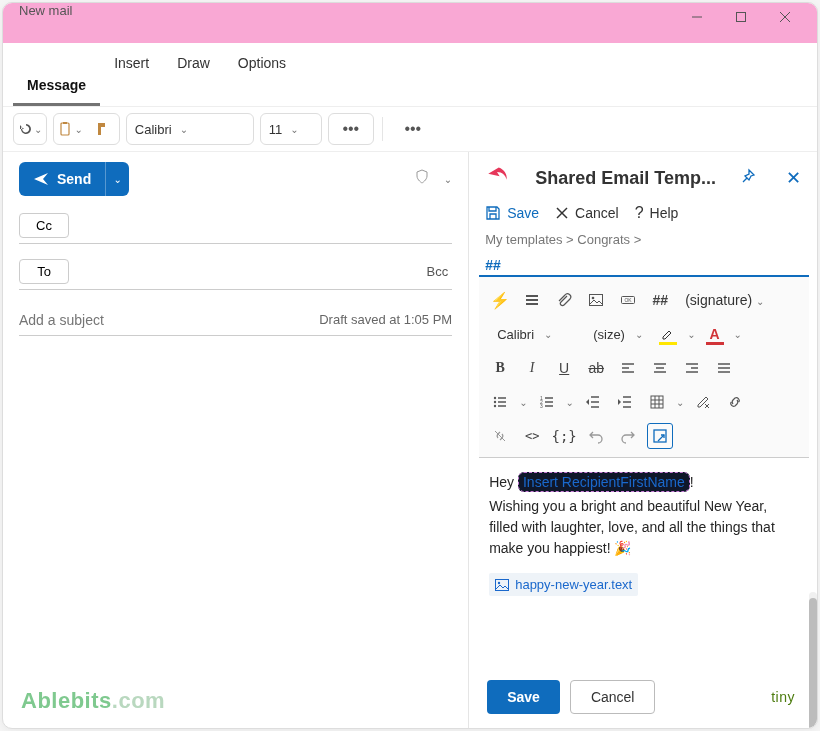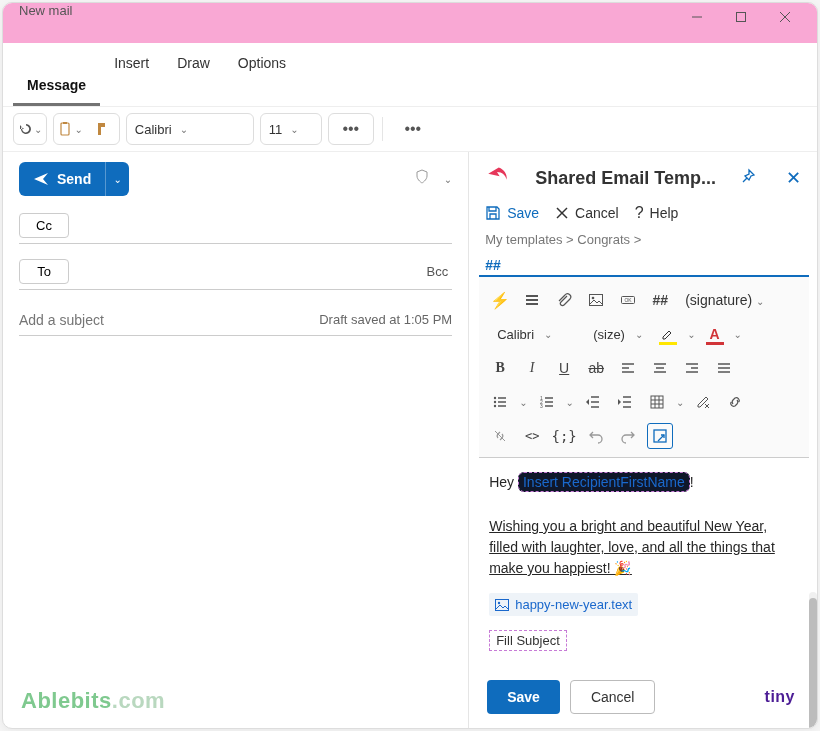--- a/index.html
+++ b/index.html
@@ -54,22 +54,22 @@
 .editor-body { flex: 1; padding: 16px 10px 10px 10px; overflow-y: auto; position: relative; font-size: 14px; color: #262626; }
 .macro { border: 1px dashed #c77bd6; background: #0f172a; color: #1a68cc; padding: 1px 4px; border-radius: 6px; font-size: 14px; }
 .imgchip { background: #eef3f8; padding: 4px 6px; display: inline-flex; align-items: center; gap: 6px; color: #1a68cc; font-size: 13px; margin-top: 14px; border-radius: 2px; }
 .fillsubj { display: inline-block; border: 1px dashed #c77bd6; color: #333; padding: 2px 6px; margin-top: 14px; font-size: 13px; }
 .scrolltrack { position: absolute; right: 0; top: 440px; width: 8px; height: 200px; background: #f0f0f0; border-radius: 4px; }
 .scrollthumb { width: 8px; height: 160px; background: #bcbcbc; border-radius: 4px; margin-top: 6px; }
 .footer { display: flex; align-items: center; gap: 10px; padding: 10px 8px 4px; }
 .footbtn { height: 34px; padding: 0 20px; border-radius: 4px; font-size: 14px; display: flex; align-items: center; cursor: pointer; }
 .footbtn.save { background: #0f6cbd; color: #fff; font-weight: 600; }
 .footbtn.cancel { border: 1px solid #bbb; color: #333; background: #fff; }
-.tiny { margin-left: auto; font-size: 16px; font-weight: 700; color: #4c1d95; letter-spacing: 0.5px; padding-right: 6px; }
-.body-p { margin-top: 26px; line-height: 1.5; text-decoration: underline; }
+.tiny { margin-left: auto; font-size: 14px; font-weight: 400; color: #4d7c0f; letter-spacing: 0.5px; padding-right: 6px; }
+.body-p { margin-top: 6px; line-height: 1.5; }
 .ibold { font-weight: 700; font-family: Georgia, serif; }
 .iitalic { font-style: italic; font-family: Georgia, serif; }
 .iunder { text-decoration: underline; }
 .istrike { text-decoration: line-through; }
 .color-a { position: relative; }
 .color-a .underline-y { position: absolute; bottom: 2px; left: 4px; width: 18px; height: 3px; background: #ffe600; }
 .color-a .underline-r { position: absolute; bottom: 2px; left: 4px; width: 18px; height: 3px; background: #d13438; }
 .icn { width: 16px; height: 16px; }
 .sep { width: 1px; height: 24px; background: #e5e5e5; margin: 0 2px; }
 </style>
@@ -404,21 +404,20 @@
         </div>
         <p class="body-p">Wishing you a bright and beautiful New Year, filled with laughter, love, and all the things that make you happiest! 🎉</p>
         <div class="imgchip">
           <svg width="14" height="12" viewBox="0 0 14 12">
               <rect x="0.5" y="0.5" width="13" height="11" fill="none" stroke="#1a68cc"></rect>
               <circle cx="4" cy="4" r="1.2" fill="#1a68cc"></circle>
               <path d="M1 10l4-4 3 3 2-2 3 3" fill="none" stroke="#1a68cc"></path>
             </svg>
           <span>happy-new-year.text</span>
         </div>
-        <div><span class="fillsubj">Fill Subject</span></div>
       </div>
 
       <div class="scrolltrack">
           <div class="scrollthumb"></div>
         </div>
 
       <div class="footer">
         <div class="footbtn save">Save</div>
         <div class="footbtn cancel">Cancel</div>
         <div class="tiny">tiny</div>

